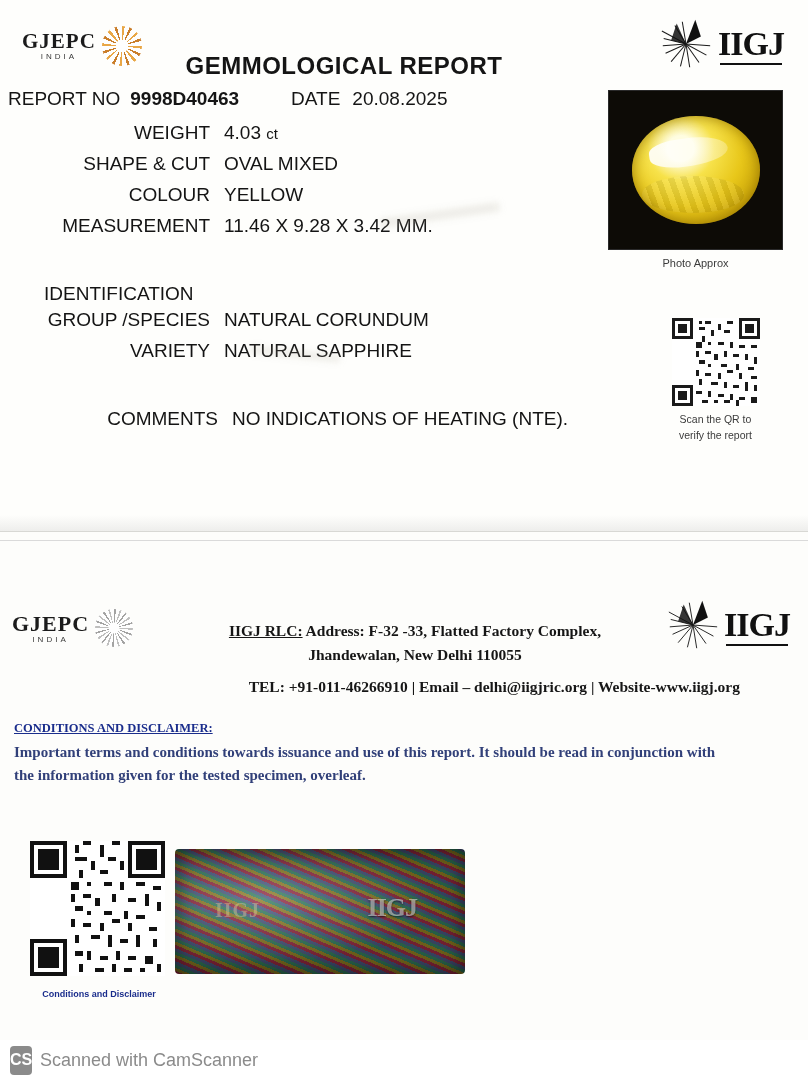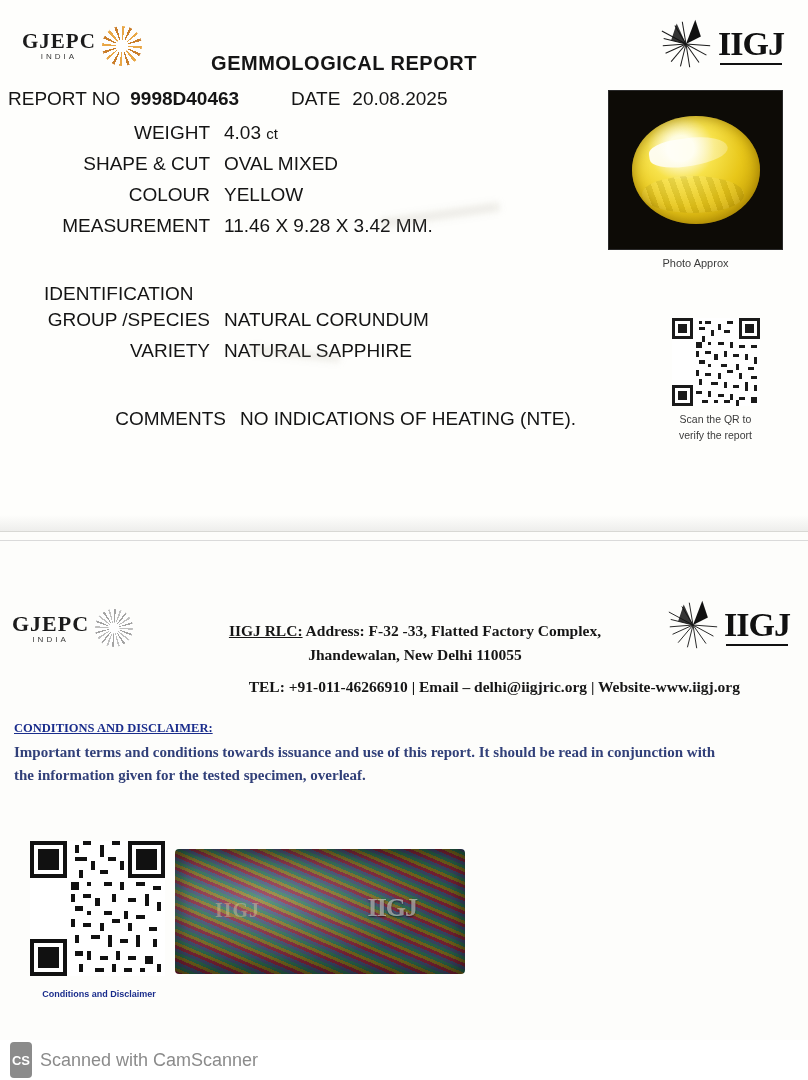--- a/index.html
+++ b/index.html
@@ -78,21 +78,21 @@
   .iigj-word::after{
     content:"";
     position:absolute; left:2px; right:2px; bottom:-2px; height:2px; background:#111;
   }
 
   .report-title {
     position: absolute;
     left: 0; right: 0; top: 52px;
     text-align: center;
     font-family: "Liberation Sans", sans-serif;
-    font-size: 20px; font-weight: bold; letter-spacing: 0.5px;
+    font-size: 24px; font-weight: bold; letter-spacing: 0.5px;
     color: #151515;
     padding-left: 20px; padding-right: 140px;
   }
 
   .row-reportno {
     position: absolute;
     left: 8px; top: 88px;
     display: flex; align-items: baseline;
     font-size: 19px; color: #151515;
   }
@@ -127,21 +127,21 @@
 
   .ident-head {
     position: absolute;
     left: 44px; top: 283px;
     font-size: 19px; color: #141414;
   }
   .ident-rows { position: absolute; left: 0; top: 309px; width: 600px; }
 
   .comments-row {
     position: absolute;
-    left: 16px; top: 408px; width: 640px;
+    left: 8px; top: 408px; width: 640px;
     display: flex; align-items: flex-start;
   }
   .comments-row .spec-label { width: 210px; }
 
   
   .photo-box {
     position: absolute;
     right: 25px; top: 90px;
     width: 175px; height: 160px;
     background: #0d0b06;
@@ -297,23 +297,23 @@
 
   
   .footer {
     position: absolute;
     left: 0; bottom: 0; width: 808px; height: 40px;
     background: #ffffff;
     display: flex; align-items: center; gap: 8px;
     padding-left: 10px;
   }
   .cs-badge {
-    width: 22px; height: 36px; border-radius: 4px;
+    width: 22px; height: 29px; border-radius: 4px;
     background: #8b8b8b; color: #fff;
-    font-size: 13px; font-weight: bold;
+    font-size: 16px; font-weight: bold;
     display:flex; align-items:center; justify-content:center;
     font-family:"Liberation Sans", sans-serif;
   }
   .cs-text { font-size: 18px; color: #8b8b8b; }
 </style>
 </head>
 <body>
 
 <div class="page">
 

